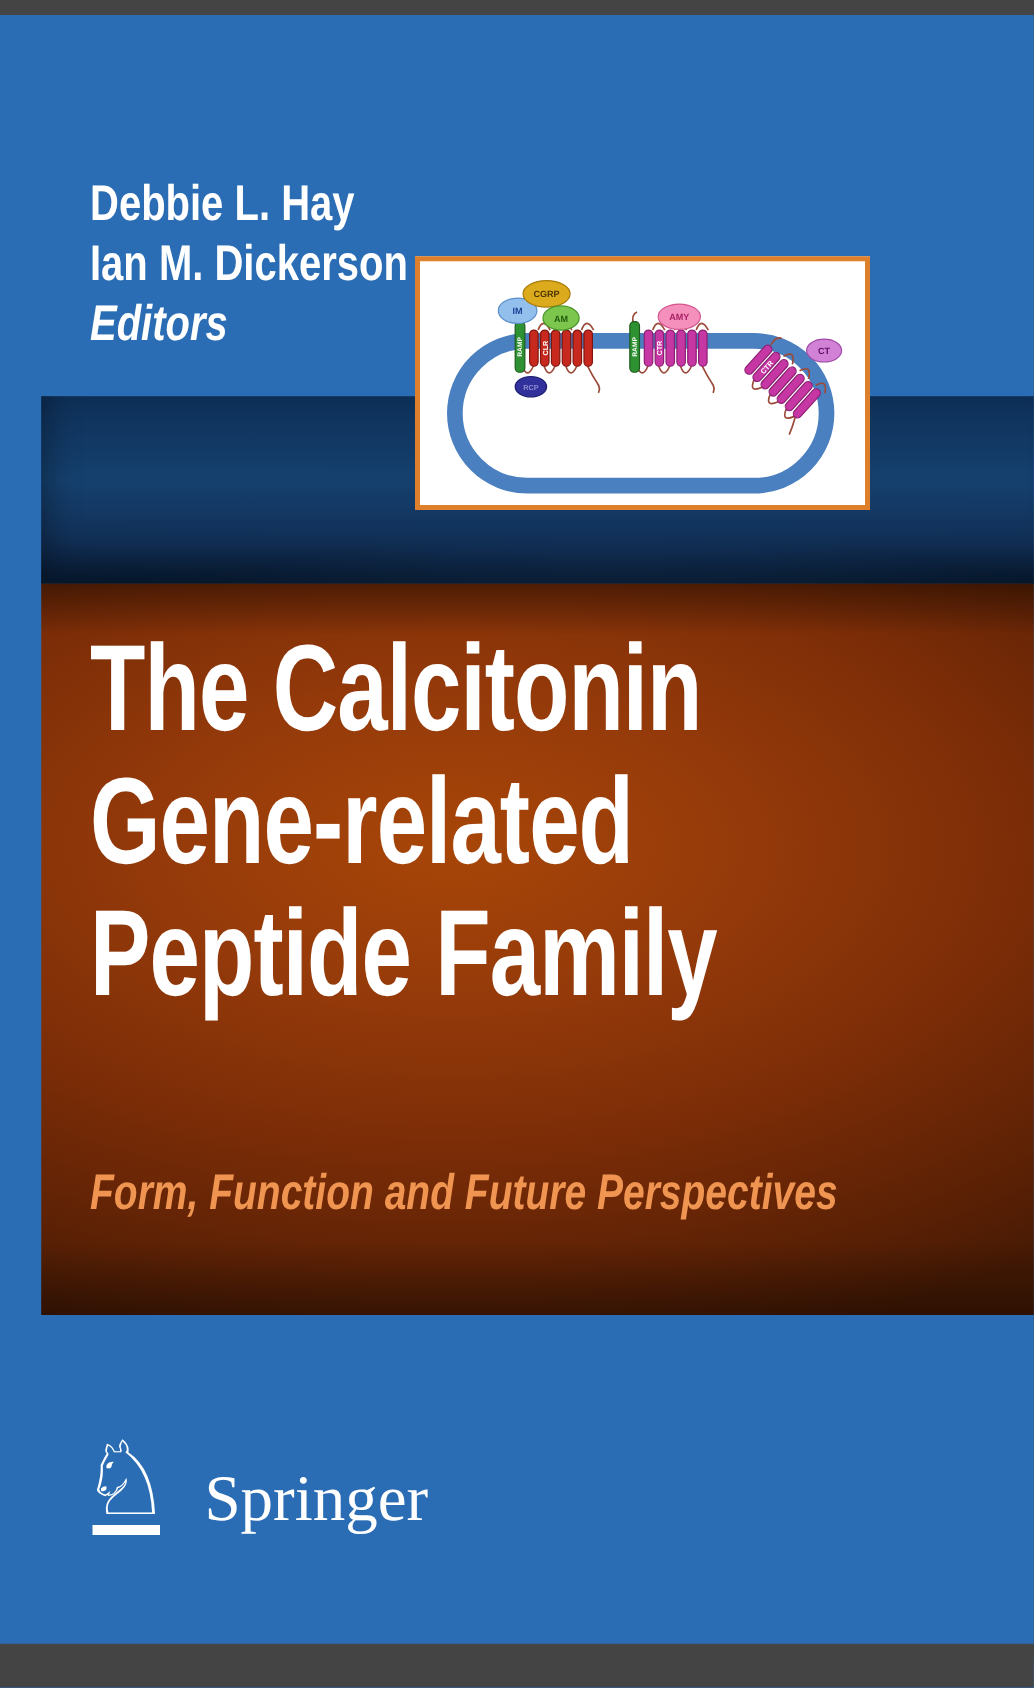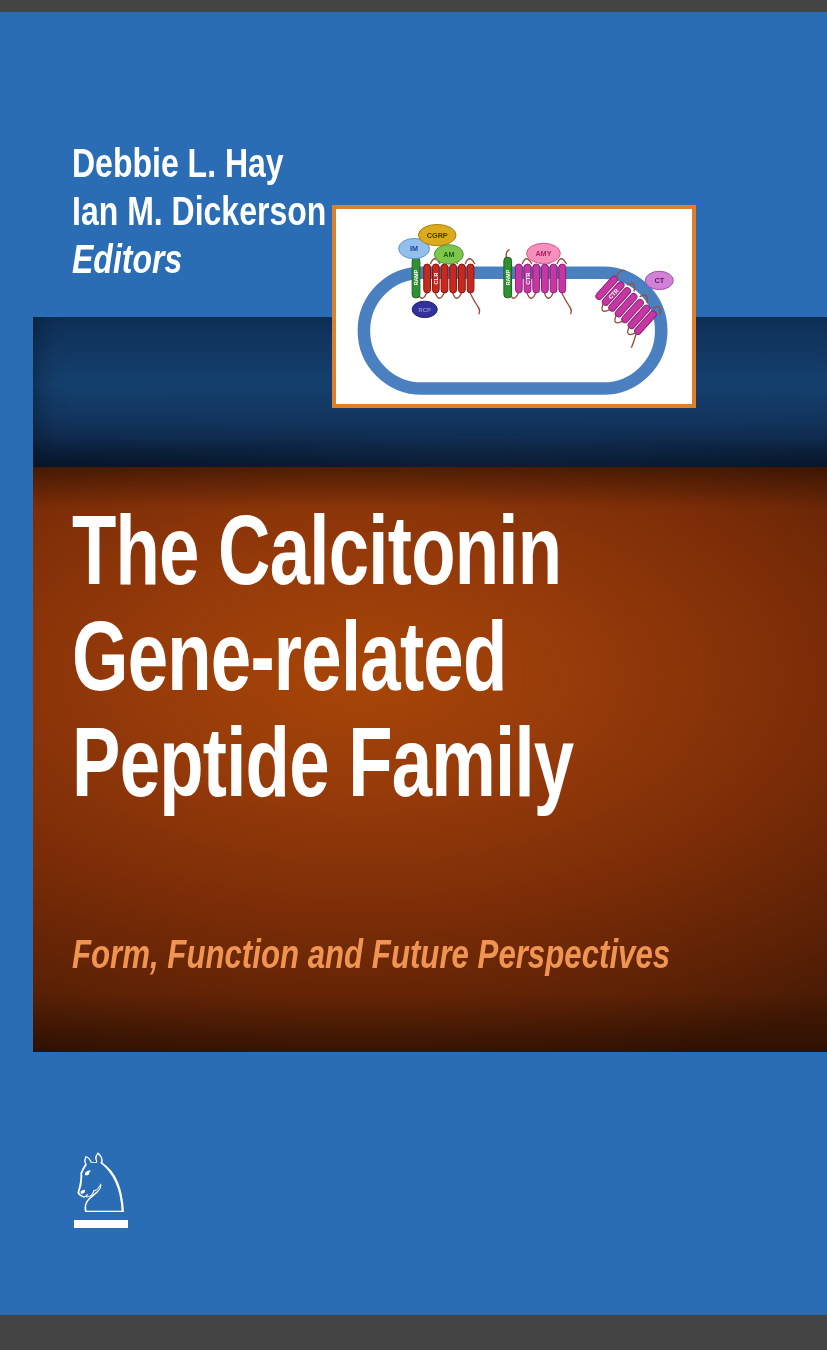--- a/index.html
+++ b/index.html
@@ -175,15 +175,16 @@
       <ellipse cx="332" cy="74" rx="14.5" ry="9.5" fill="#d282d6" stroke="#a04aa8" stroke-width="1"></ellipse>
       <text class="ligand-label" font-size="7.5" fill="#5f1069" text-anchor="middle" x="332" y="77">CT</text>
     </svg>
   </div>
 
   <div class="publisher">
     <div class="horse">
       <div class="horse-glyph">♘</div>
       <div class="horse-bar"></div>
     </div>
+    <div class="publisher-name">Springer</div>
   </div>
 
 </div>
 
 </body></html>

